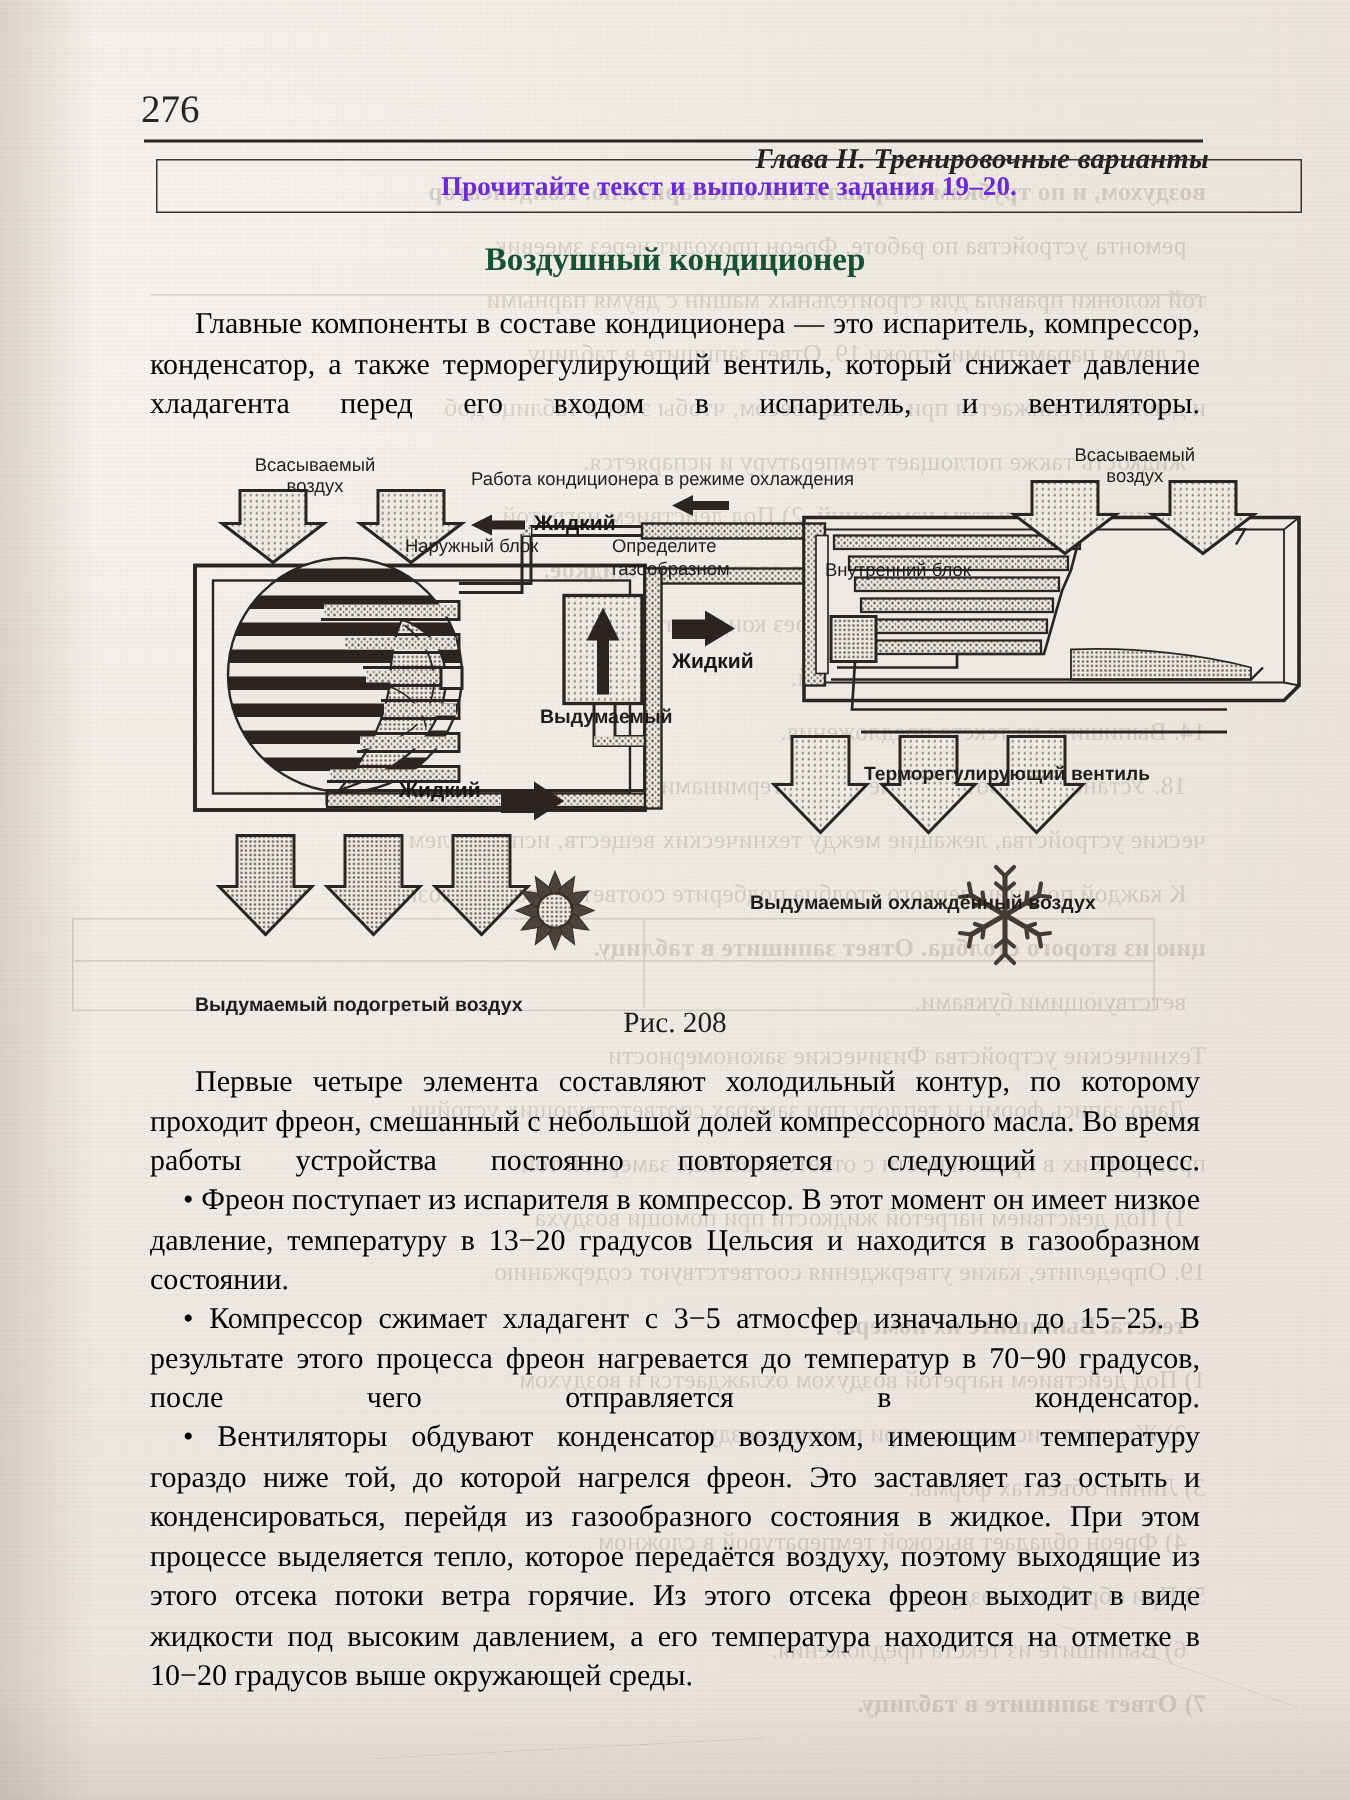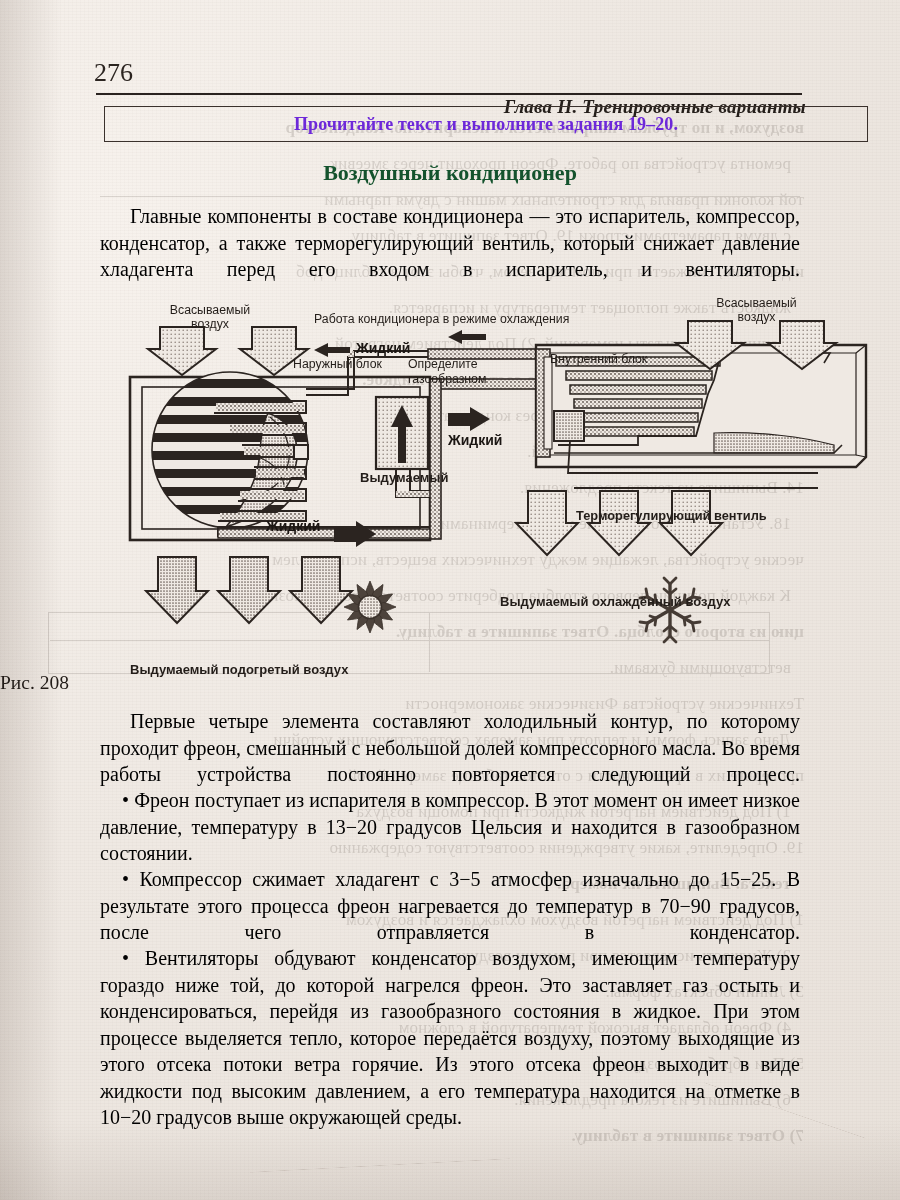--- a/index.html
+++ b/index.html
@@ -123,20 +123,21 @@
     text-align:justify;
     text-align-last:justify;
     letter-spacing:0px;
   }
   .para.last{ text-align-last:left; }
   .para.indent{ text-indent:30px; }
   .bullet-para{ text-indent:22px; }
 
   .fig-caption{
     position:absolute; left:0; top:672px; width:900px;
+    text-align:center;
     font-size:19.5px; color:#221c18;
     font-family:"Liberation Serif", serif;
   }
 
   
   #figure{
     position:absolute;
     left:118px; top:305px;
     width:770px; height:355px;
   }
@@ -416,28 +417,28 @@
       <span>воздух</span>
     </div>
 
     <div class="fig-label center" style="left:556px; top:-9px; width:165px;">
       <span>Всасываемый</span><br>
       <span>воздух</span>
     </div>
 
     <div class="fig-label" style="left:196px; top:7px;">Работа кондиционера в режиме охлаждения</div>
 
-    <div class="fig-label" style="left:175px; top:52px;">Наружный блок</div>
+    <div class="fig-label" style="left:152px; top:52px;">Наружный блок</div>
 
     <div class="fig-label" style="left:290px; top:52px; line-height:15px;">
       <span>Определите</span><br>
       <span>газообразном</span>
     </div>
 
-    <div class="fig-label" style="left:432px; top:47px;">Внутренний блок</div>
+    <div class="fig-label" style="left:432px; top:68px;">Внутренний блок</div>
 
     <div class="fig-label white" style="left:238px; top:36px;">Жидкий</div>
 
     <div class="fig-label white" style="left:330px; top:128px;">Жидкий</div>
 
     <div class="fig-label white" style="left:148px; top:214px;">Жидкий</div>
 
     <div class="fig-label" style="left:242px; top:166px; font-weight:700; font-size:13px;">Выдумаемый</div>
 
     <div class="fig-label b" style="left:458px; top:166px; font-size:12.8px;">Терморегулирующий вентиль</div>

